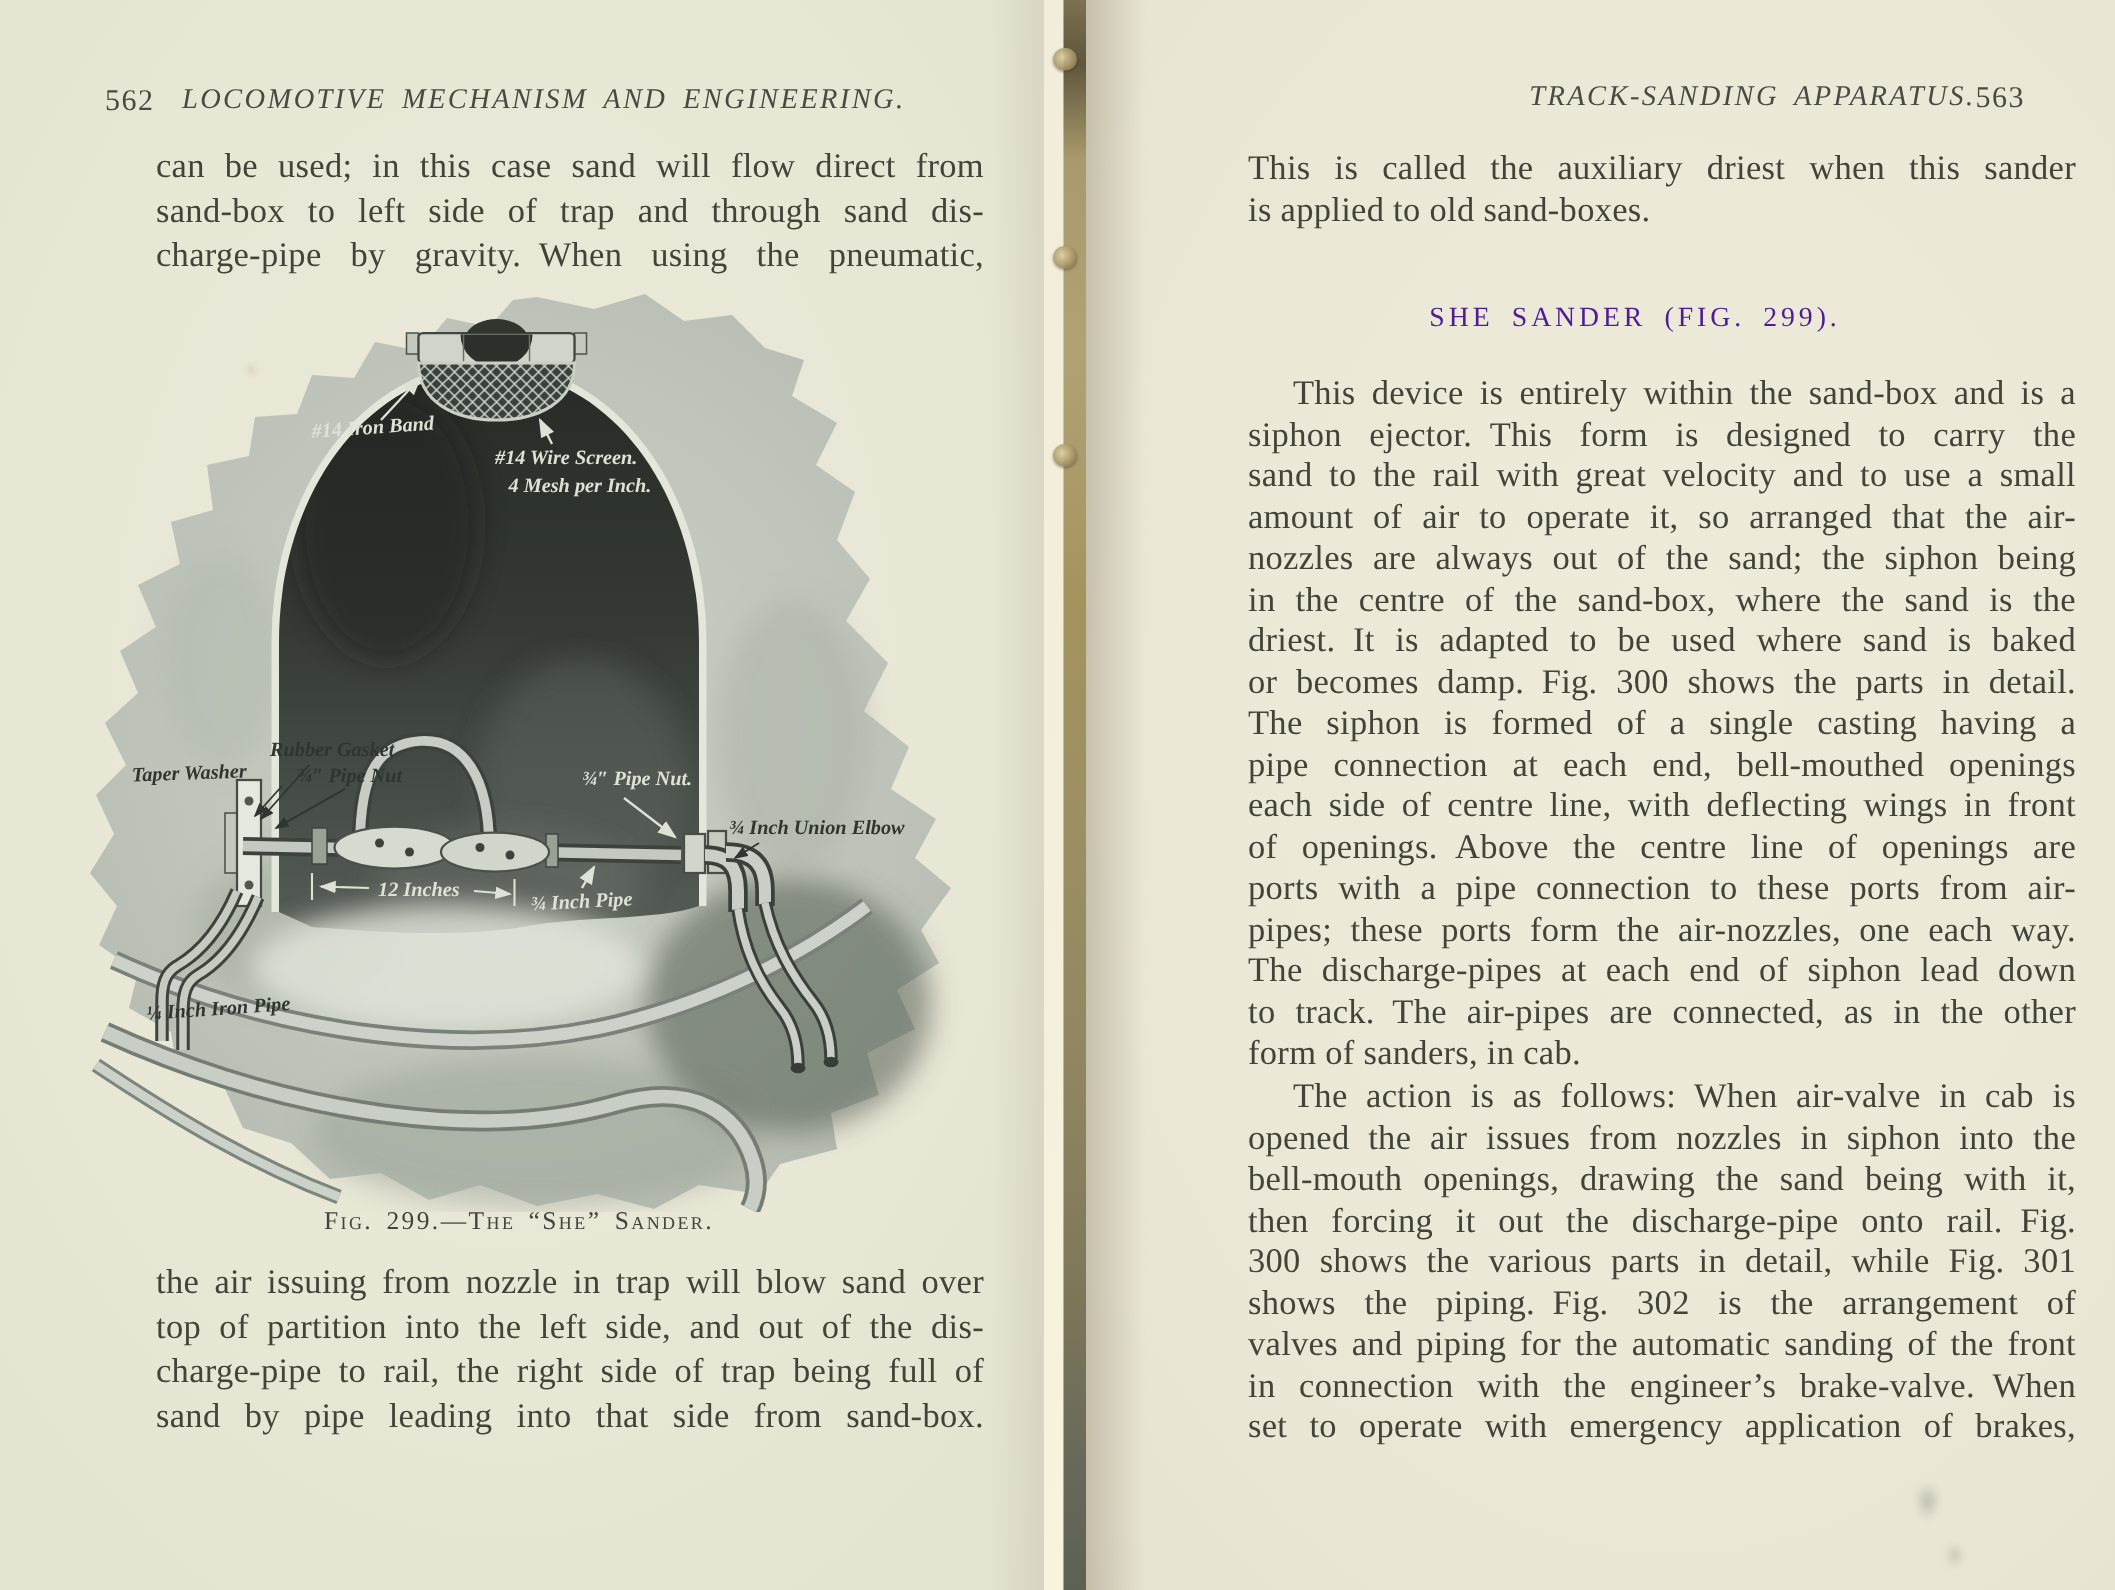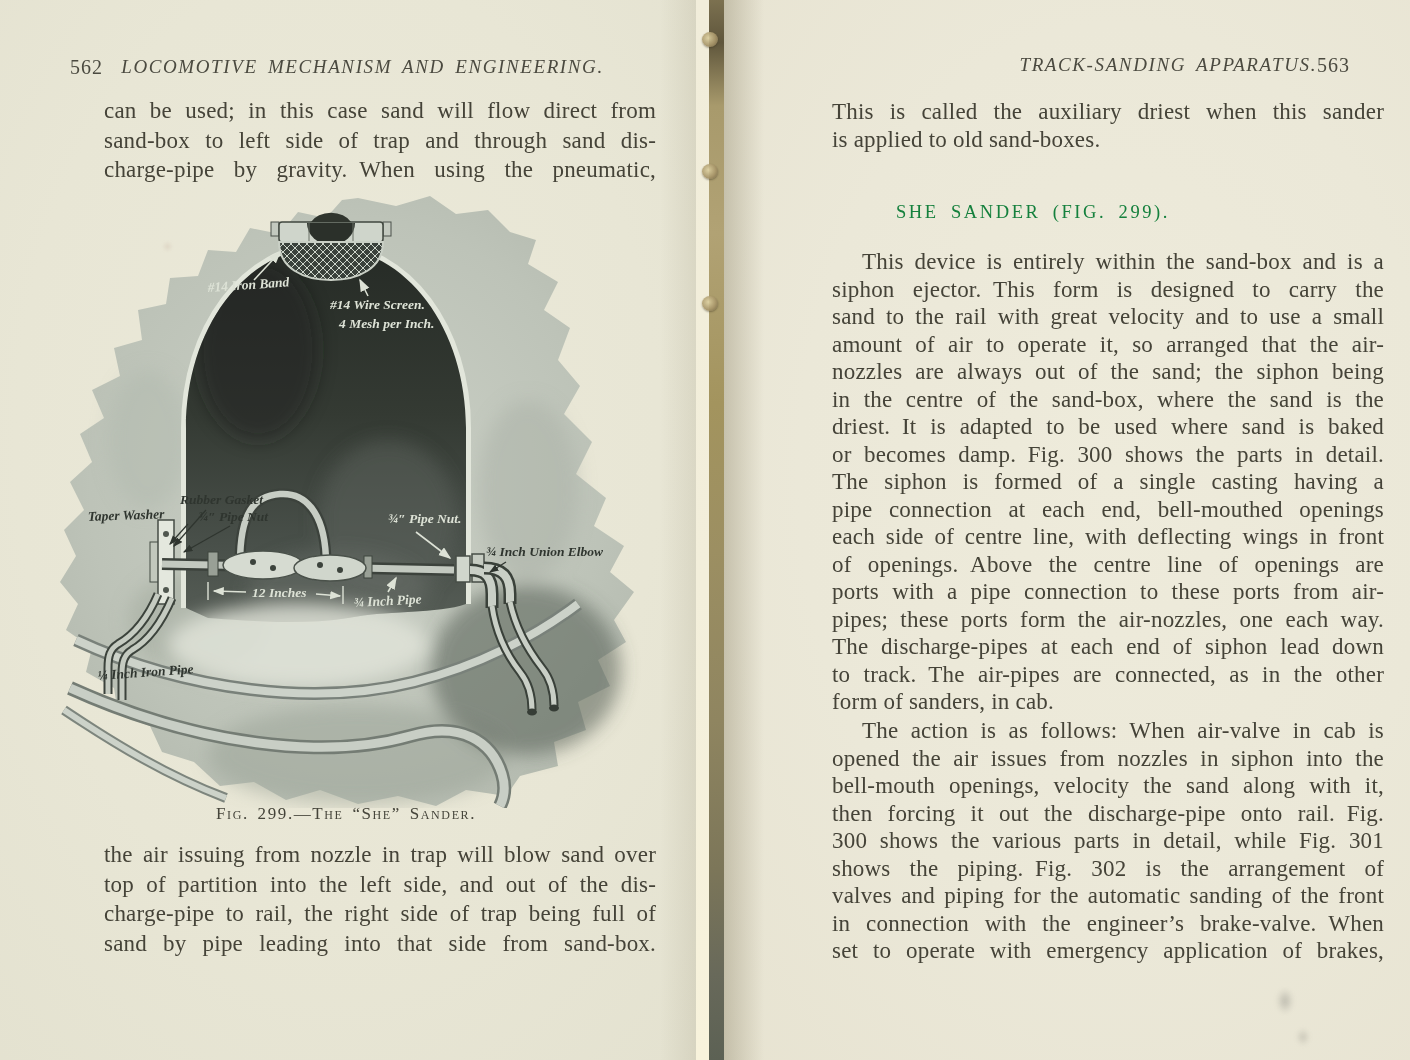--- a/index.html
+++ b/index.html
@@ -38,22 +38,22 @@
     letter-spacing:1.6px; word-spacing:4px; color:#4b4a40; white-space:nowrap; }
   .pagenum { font-style:normal; font-size:20px; letter-spacing:1px; }
   .para { position:absolute; width:552px; font-size:23px; letter-spacing:.2px; color:#454338;margin-left:34px; }
   .para-l { line-height:29.5px; }
   .para-r { line-height:27.5px; }
   .tline { text-align:justify; text-align-last:justify; white-space:normal; }
   .loose-last .tline:last-child { text-align-last:left; }
   .indent-first .tline:first-child { text-indent:30px; }
   #figure-caption { position:absolute; left:70px; top:804px; width:552px; text-align:center;
     font-variant:small-caps; font-size:17px; letter-spacing:1.6px; word-spacing:3px; color:#45443a; }
-  #section-heading { position:absolute; left:757px; top:202px; width:552px; text-align:center;
-    font-size:18.5px; letter-spacing:2.6px; word-spacing:5px; color:#15803d; }
+  #section-heading { position:absolute; left:814px; top:202px; width:552px; text-align:center;
+    font-size:18.5px; letter-spacing:2.6px; word-spacing:5px; color:#4c1d95; }
   
   .smudge { position:absolute; border-radius:50%; filter:blur(2px); }
   #smudge-1 { left:1276px; top:988px; width:18px; height:26px;
     background:radial-gradient(rgba(110,110,105,.35), rgba(110,110,105,0) 70%); }
   #smudge-2 { left:1296px; top:1028px; width:14px; height:18px;
     background:radial-gradient(rgba(120,118,110,.28), rgba(120,118,110,0) 70%); }
   #smudge-3 { left:164px; top:243px; width:7px; height:7px;
     background:radial-gradient(rgba(170,125,110,.4), rgba(170,125,110,0) 70%); }
   
   #figure-299 { position:absolute; left:58px; top:190px; }
@@ -280,21 +280,21 @@
       <div class="tline">ports with a pipe connection to these ports from air-</div>
       <div class="tline">pipes; these ports form the air-nozzles, one each way.</div>
       <div class="tline">The discharge-pipes at each end of siphon lead down</div>
       <div class="tline">to track. The air-pipes are connected, as in the other</div>
       <div class="tline">form of sanders, in cab.</div>
     </div>
 
   <div class="para para-r indent-first" style="left:798px; top:717px;">
       <div class="tline">The action is as follows: When air-valve in cab is</div>
       <div class="tline">opened the air issues from nozzles in siphon into the</div>
-      <div class="tline">bell-mouth openings, velocity the sand along with it,</div>
+      <div class="tline">bell-mouth openings, drawing the sand being with it,</div>
       <div class="tline">then forcing it out the discharge-pipe onto rail. Fig.</div>
       <div class="tline">300 shows the various parts in detail, while Fig. 301</div>
       <div class="tline">shows the piping. Fig. 302 is the arrangement of</div>
       <div class="tline">valves and piping for the automatic sanding of the front</div>
       <div class="tline">in connection with the engineer’s brake-valve. When</div>
       <div class="tline">set to operate with emergency application of brakes,</div>
     </div>
 
   <div>
     <div class="gutter-piece" id="gutter-shadow-left"></div>

